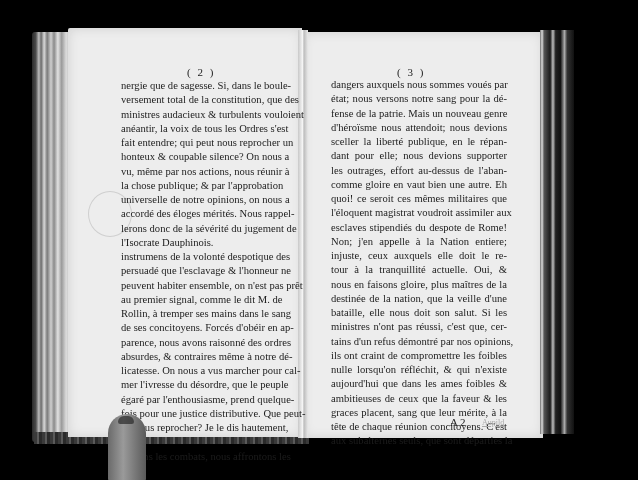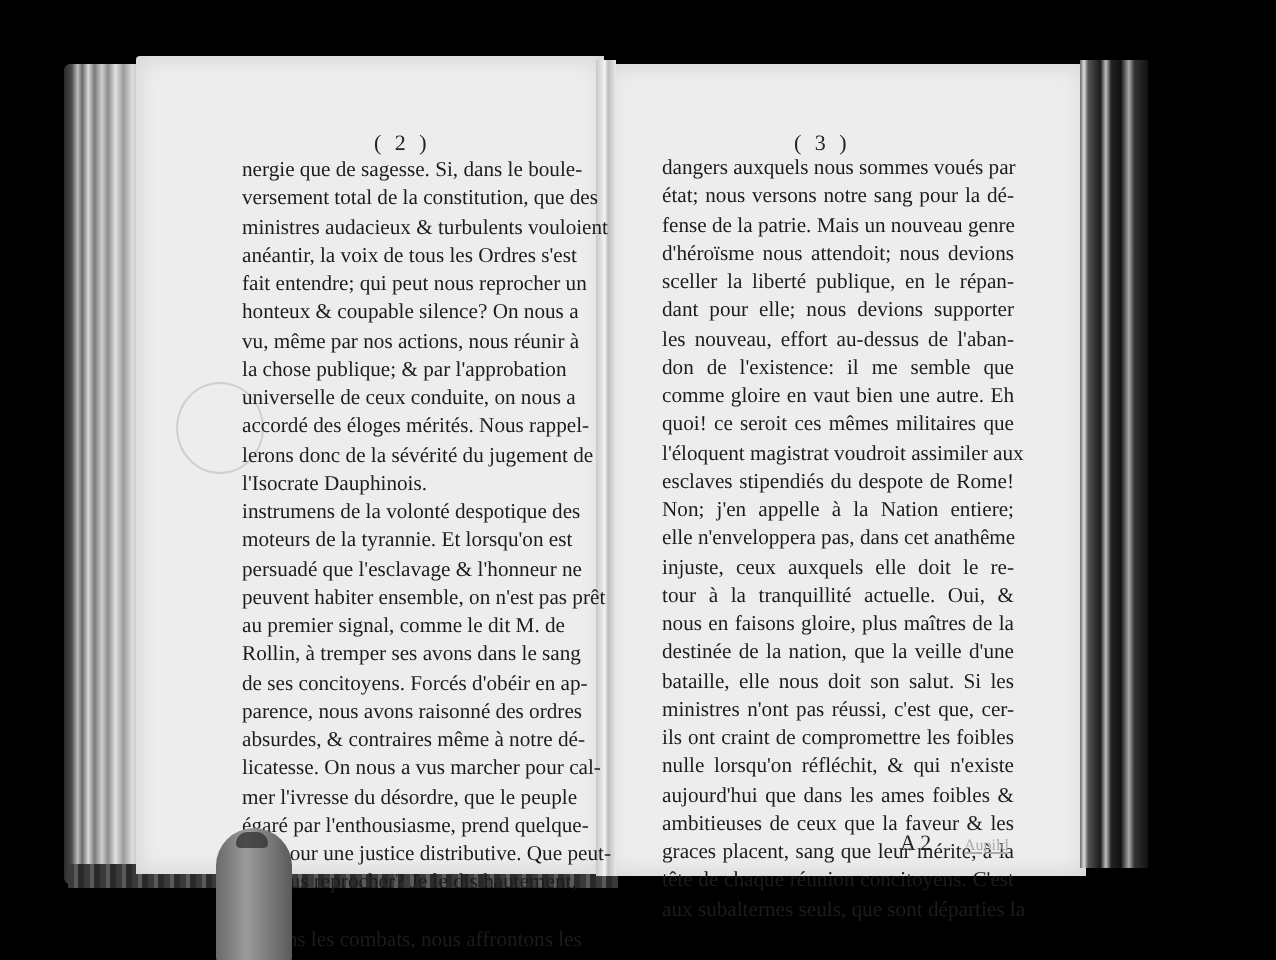--- a/index.html
+++ b/index.html
@@ -66,62 +66,60 @@
 
   <div class="text text-left" id="left-text">
       <span class="line">nergie que de sagesse. Si, dans le boule-</span>
       <span class="line">versement total de la constitution, que des</span>
       <span class="line">ministres audacieux &amp; turbulents vouloient</span>
       <span class="line">anéantir, la voix de tous les Ordres s'est</span>
       <span class="line">fait entendre; qui peut nous reprocher un</span>
       <span class="line">honteux &amp; coupable silence? On nous a</span>
       <span class="line">vu, même par nos actions, nous réunir à</span>
       <span class="line">la chose publique; &amp; par l'approbation</span>
-      <span class="line">universelle de ceux conduite, on nous a</span>
+      <span class="line">universelle de notre opinions, on nous a</span>
       <span class="line">accordé des éloges mérités. Nous rappel-</span>
       <span class="line">lerons donc de la sévérité du jugement de</span>
       <span class="line last">l'Isocrate Dauphinois.</span>
       <span class="line">instrumens de la volonté despotique des</span>
-      <span class="line">moteurs de la tyrannie. Et lorsqu'on est</span>
       <span class="line">persuadé que l'esclavage &amp; l'honneur ne</span>
       <span class="line">peuvent habiter ensemble, <span class="ital">on n'est pas prêt</span></span>
       <span class="line"><span class="ital">au premier signal</span>, comme le dit M. de</span>
-      <span class="line">Rollin, à tremper ses avons dans le sang</span>
+      <span class="line">Rollin, à tremper ses mains dans le sang</span>
       <span class="line">de ses concitoyens. Forcés d'obéir en ap-</span>
       <span class="line">parence, nous avons raisonné des ordres</span>
       <span class="line">absurdes, &amp; contraires même à notre dé-</span>
       <span class="line">licatesse. On nous a vus marcher pour cal-</span>
       <span class="line">mer l'ivresse du désordre, que le peuple</span>
       <span class="line">égaré par l'enthousiasme, prend quelque-</span>
       <span class="line">fois pour une justice distributive. Que peut-</span>
       <span class="line">on nous reprocher? Je le dis hautement,</span>
       <span class="line last">rien.</span>
       <span class="line indent">Dans les combats, nous affrontons les</span>
     </div>
   <div class="text text-right" id="right-text">
       <span class="line">dangers auxquels nous sommes voués par</span>
       <span class="line">état; nous versons notre sang pour la dé-</span>
       <span class="line">fense de la patrie. Mais un nouveau genre</span>
       <span class="line">d'héroïsme nous attendoit; nous devions</span>
       <span class="line">sceller la liberté publique, en le répan-</span>
       <span class="line">dant pour elle; nous devions supporter</span>
-      <span class="line">les nouveau, effort au-dessus de l'aban-</span>
-      <span class="line">don de l'existence: il me semble que</span>
+      <span class="line">les outrages, effort au-dessus de l'aban-</span>
       <span class="line">comme gloire en vaut bien une autre. Eh</span>
       <span class="line">quoi! ce seroit ces mêmes militaires que</span>
       <span class="line">l'éloquent magistrat voudroit assimiler aux</span>
       <span class="line">esclaves stipendiés du despote de Rome!</span>
       <span class="line">Non; j'en appelle à la Nation entiere;</span>
-      <span class="line">elle n'enveloppera pas, dans cet anathême</span>
       <span class="line">injuste, ceux auxquels elle doit le re-</span>
       <span class="line">tour à la tranquillité actuelle. Oui, &amp;</span>
       <span class="line">nous en faisons gloire, plus maîtres de la</span>
       <span class="line">destinée de la nation, que la veille d'une</span>
       <span class="line">bataille, elle nous doit son salut. Si les</span>
       <span class="line">ministres n'ont pas réussi, c'est que, cer-</span>
+      <span class="line">tains d'un refus démontré par nos opinions,</span>
       <span class="line">ils ont craint de compromettre les foibles</span>
       <span class="line">nulle lorsqu'on réfléchit, &amp; qui n'existe</span>
       <span class="line">aujourd'hui que dans les ames foibles &amp;</span>
       <span class="line">ambitieuses de ceux que la faveur &amp; les</span>
       <span class="line">graces placent, sang que leur mérite, à la</span>
       <span class="line">tête de chaque réunion concitoyens. C'est</span>
       <span class="line">aux subalternes seuls, que sont départies la</span>
     </div>
 
   <div class="signature">A 2</div>

